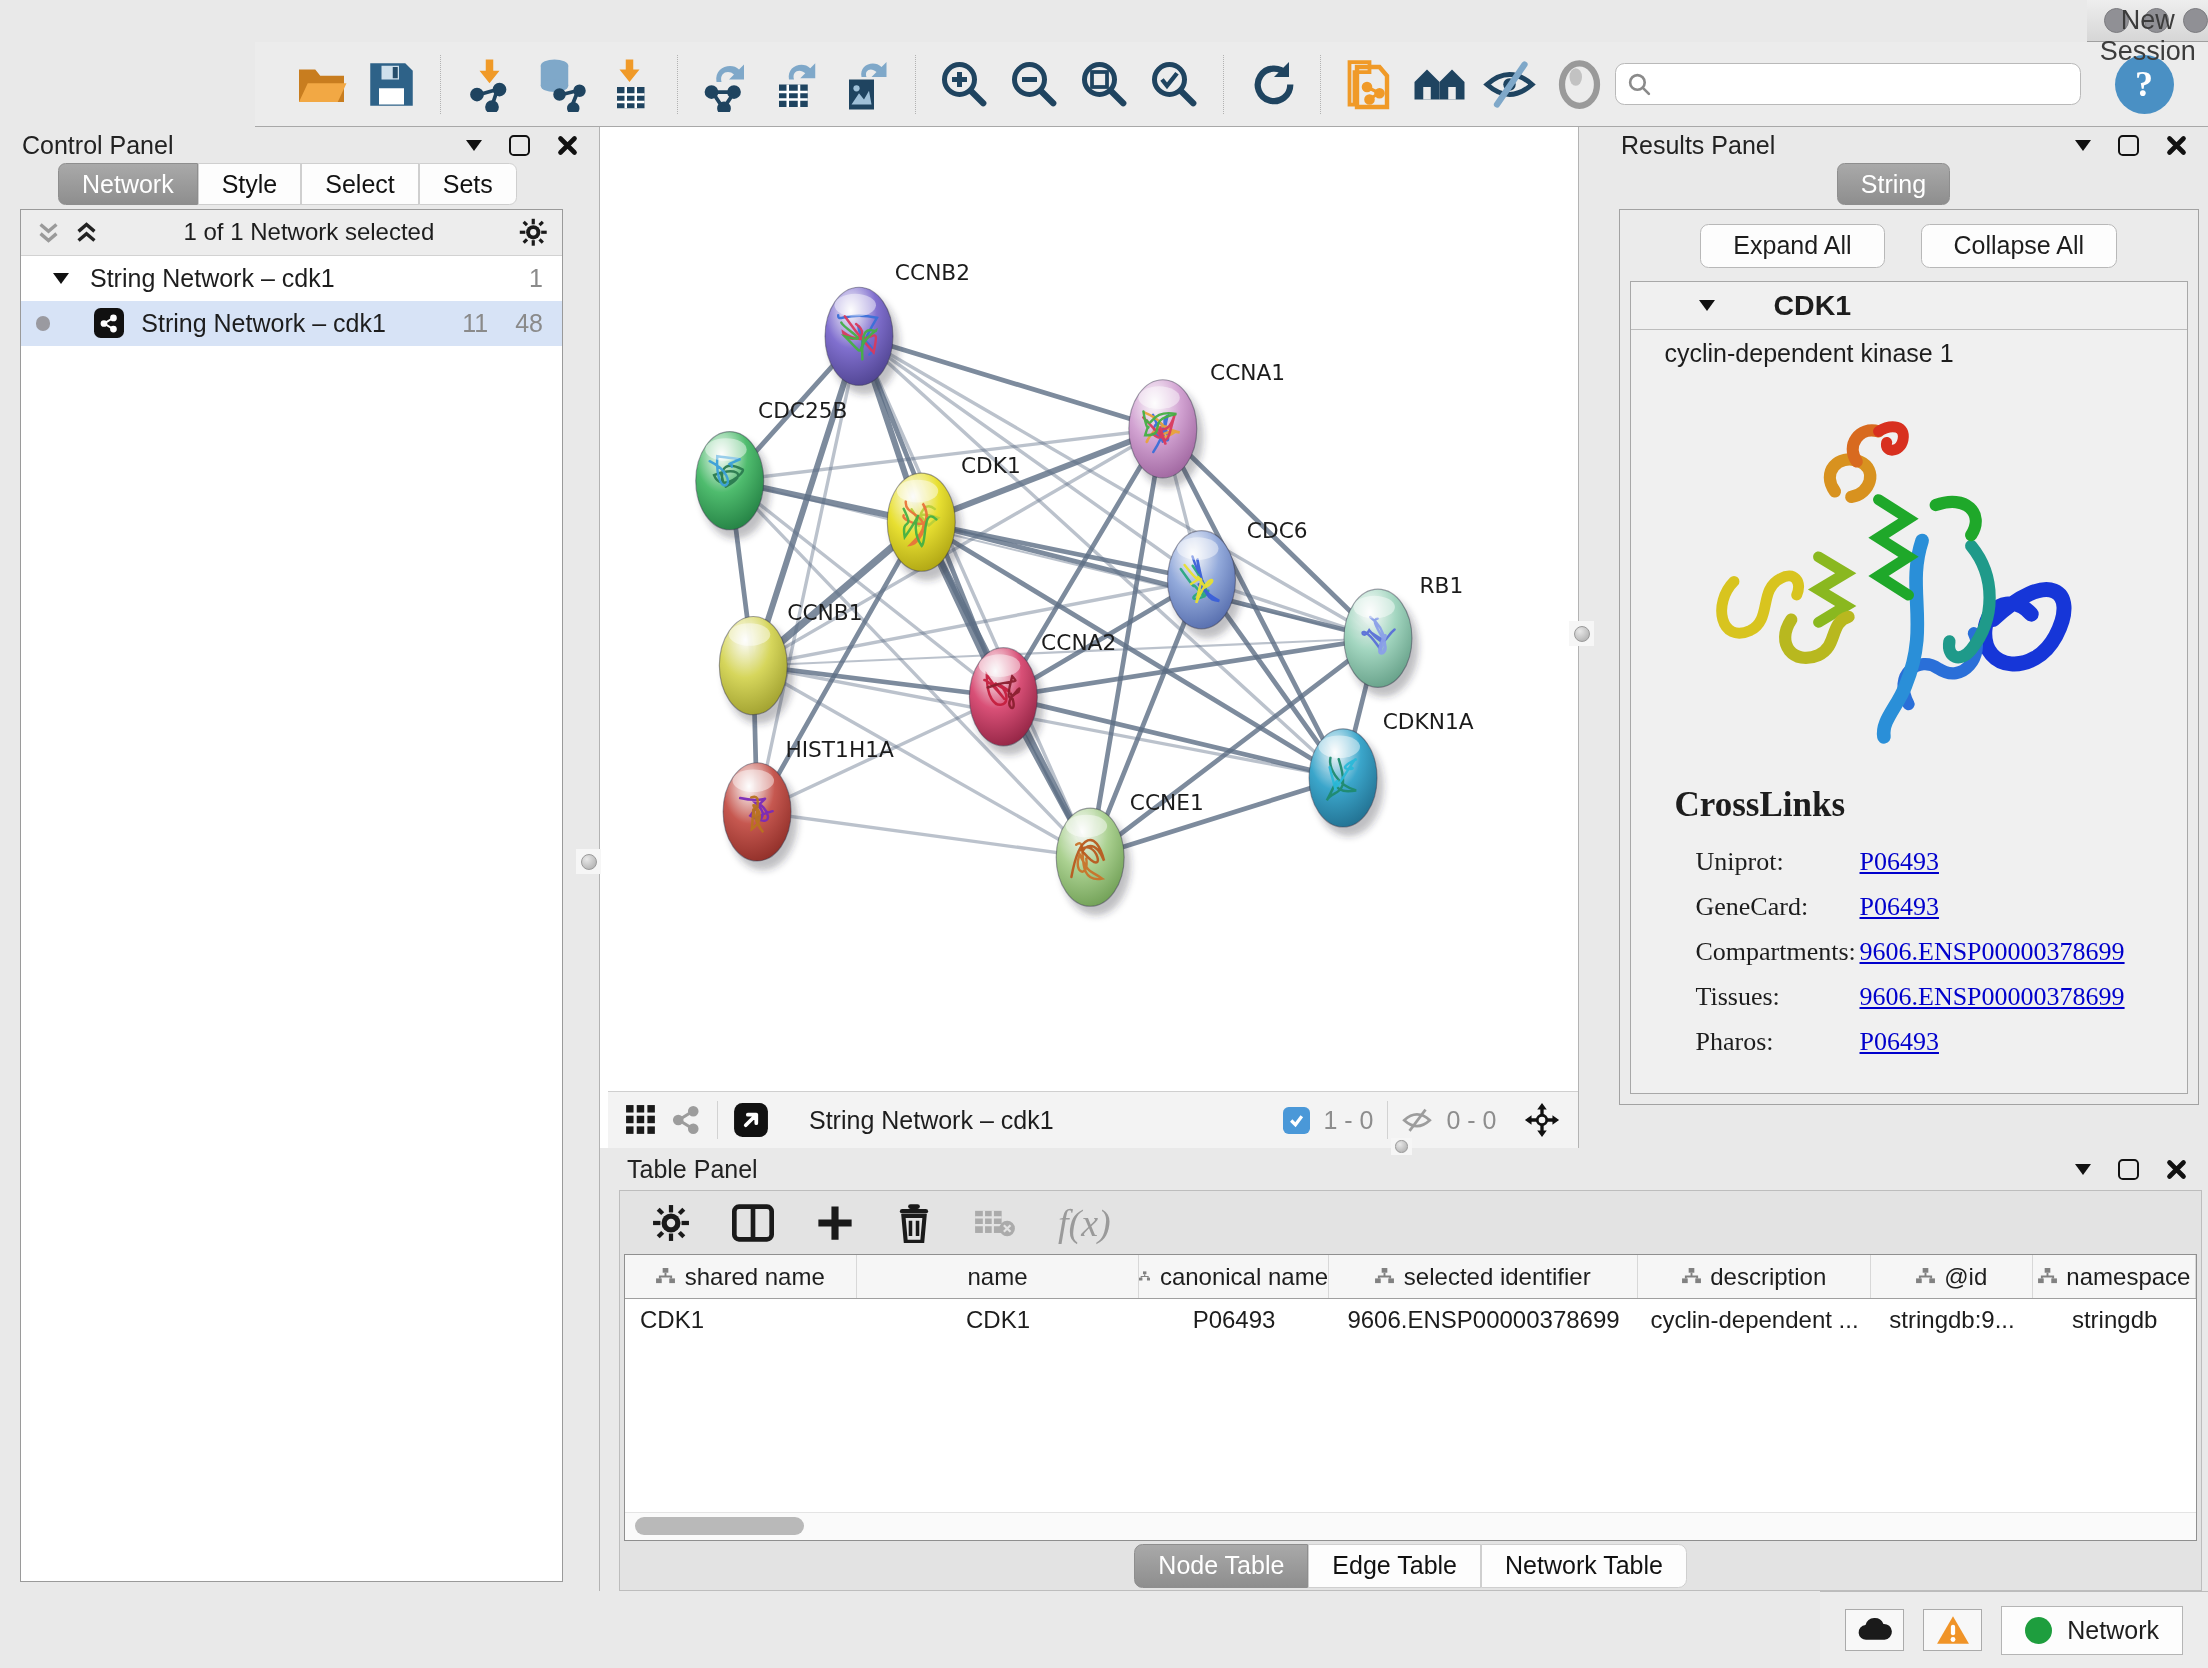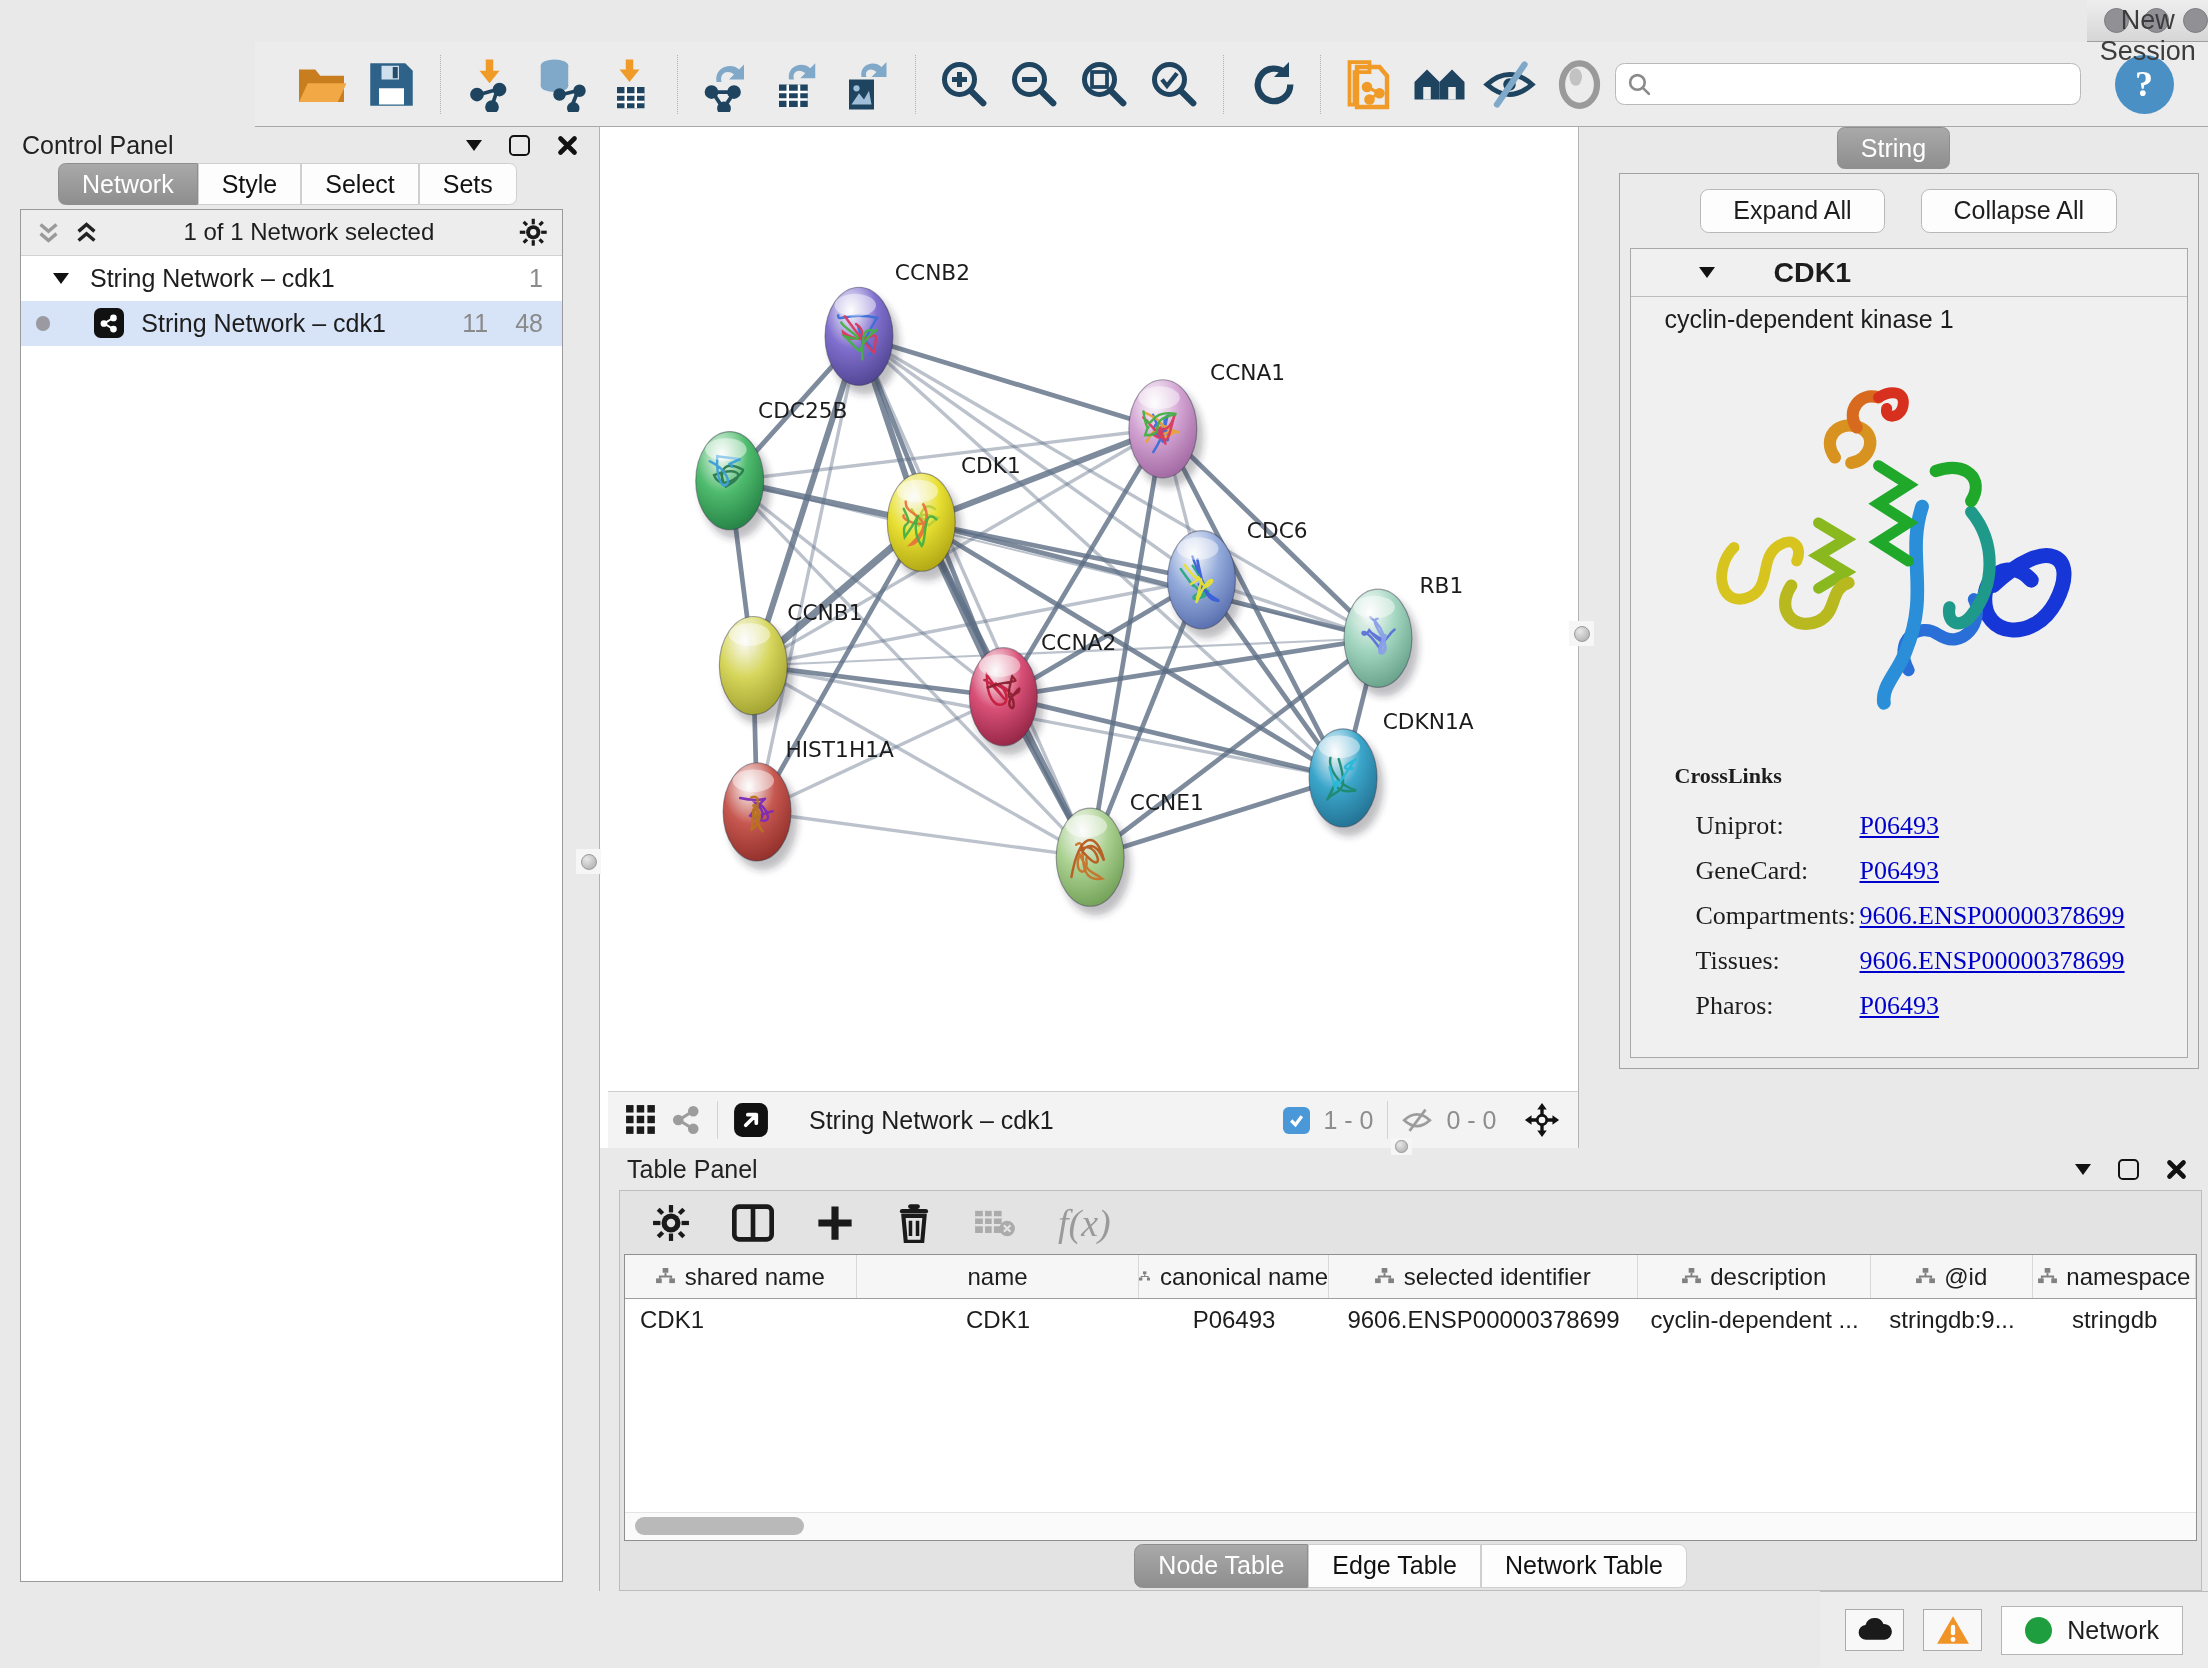--- a/index.html
+++ b/index.html
@@ -74,21 +74,21 @@
   .rp-outer { margin:1.9px 9.5px 0 40px; border:1.9px solid #a2a2a2; background:#ebebeb; height:896px; display:flex; flex-direction:column; }
   .rp-buttons { height:74px; display:flex; align-items:center; justify-content:center; gap:36px; }
   .rp-buttons .btn { height:44px; padding:0 32px; background:#fdfdfd; border:1px solid #b8b8b8; border-radius:8.6px;
     font-size:25px; display:flex; align-items:center; }
   .rp-card { margin:0 9.5px 9.5px 9.5px; border:1.9px solid #a8a8a8; background:#f0f0f0; flex:1; display:flex; flex-direction:column; }
   .rp-card-head { height:48px; border-bottom:1.9px solid #bdbdbd; display:flex; align-items:center; padding-left:68px; gap:59px; }
   .rp-card-head .pname { font-size:28.5px; font-weight:bold; }
   .rp-desc { height:46px; display:flex; align-items:center; padding-left:34px; font-size:25px; }
   .rp-protein { flex:1; display:flex; align-items:flex-start; justify-content:center; padding-top:9.5px; }
   .rp-cross { font-family:"Liberation Serif", serif; padding:0 0 28.5px 44px; }
-  .rp-cross .xtitle { font-size:22px; font-weight:bold; margin-bottom:15px; }
+  .rp-cross .xtitle { font-size:35px; font-weight:bold; margin-bottom:15px; }
   .xrow { display:flex; height:45px; align-items:center; font-size:26px; }
   .xrow .xlabel { width:185px; padding-left:21px; }
   .xrow a { color:#0000cc; text-decoration:underline; }
 
   
   .table-panel { grid-row:2; grid-column:2 / span 2; background:#e9e9e9; display:flex; flex-direction:column; position:relative; }
   .table-panel .panel-head { padding-left:27px; height:42px; }
   .tp-body { margin:0 5.7px 0 19px; background:#e3e3e3; border:1px solid #bdbdbd; flex:1; display:flex; flex-direction:column; }
   .tp-toolbar { height:63px; display:flex; align-items:center; gap:42px; padding-left:32px; }
   .tp-table { margin:0 4px; border:1.9px solid #8f8f8f; background:#fff; flex:1; display:flex; flex-direction:column; }
@@ -600,20 +600,30 @@
                 <path d="M20 6v28M6 20h28" fill="none"></path>
                 <path d="M20 2l-5 7h10zM20 38l-5-7h10zM2 20l7-5v10zM38 20l-7-5v10z" stroke="none"></path>
               </g>
               <circle cx="20" cy="20" r="5" fill="#f3f3f3" stroke="#111" stroke-width="3"></circle>
             </svg>
         </div>
       </div>
     </div>
 
     <div class="results-panel">
+      <div class="panel-head">
+        <span>Results Panel</span>
+        <span class="panel-ctrl">
+          <span class="tri-down"></span>
+          <span class="sq-btn"></span>
+          <svg width="21" height="21" viewBox="0 0 18 18">
+              <path d="M3 3l12 12M15 3L3 15" stroke="#111" stroke-width="4" stroke-linecap="round"></path>
+            </svg>
+        </span>
+      </div>
       <div class="rp-tabrow">
           <div class="tab sel">String</div>
         </div>
       <div class="rp-outer">
         <div class="rp-buttons">
           <div class="btn">Expand All</div>
           <div class="btn">Collapse All</div>
         </div>
         <div class="rp-card">
           <div class="rp-card-head">

